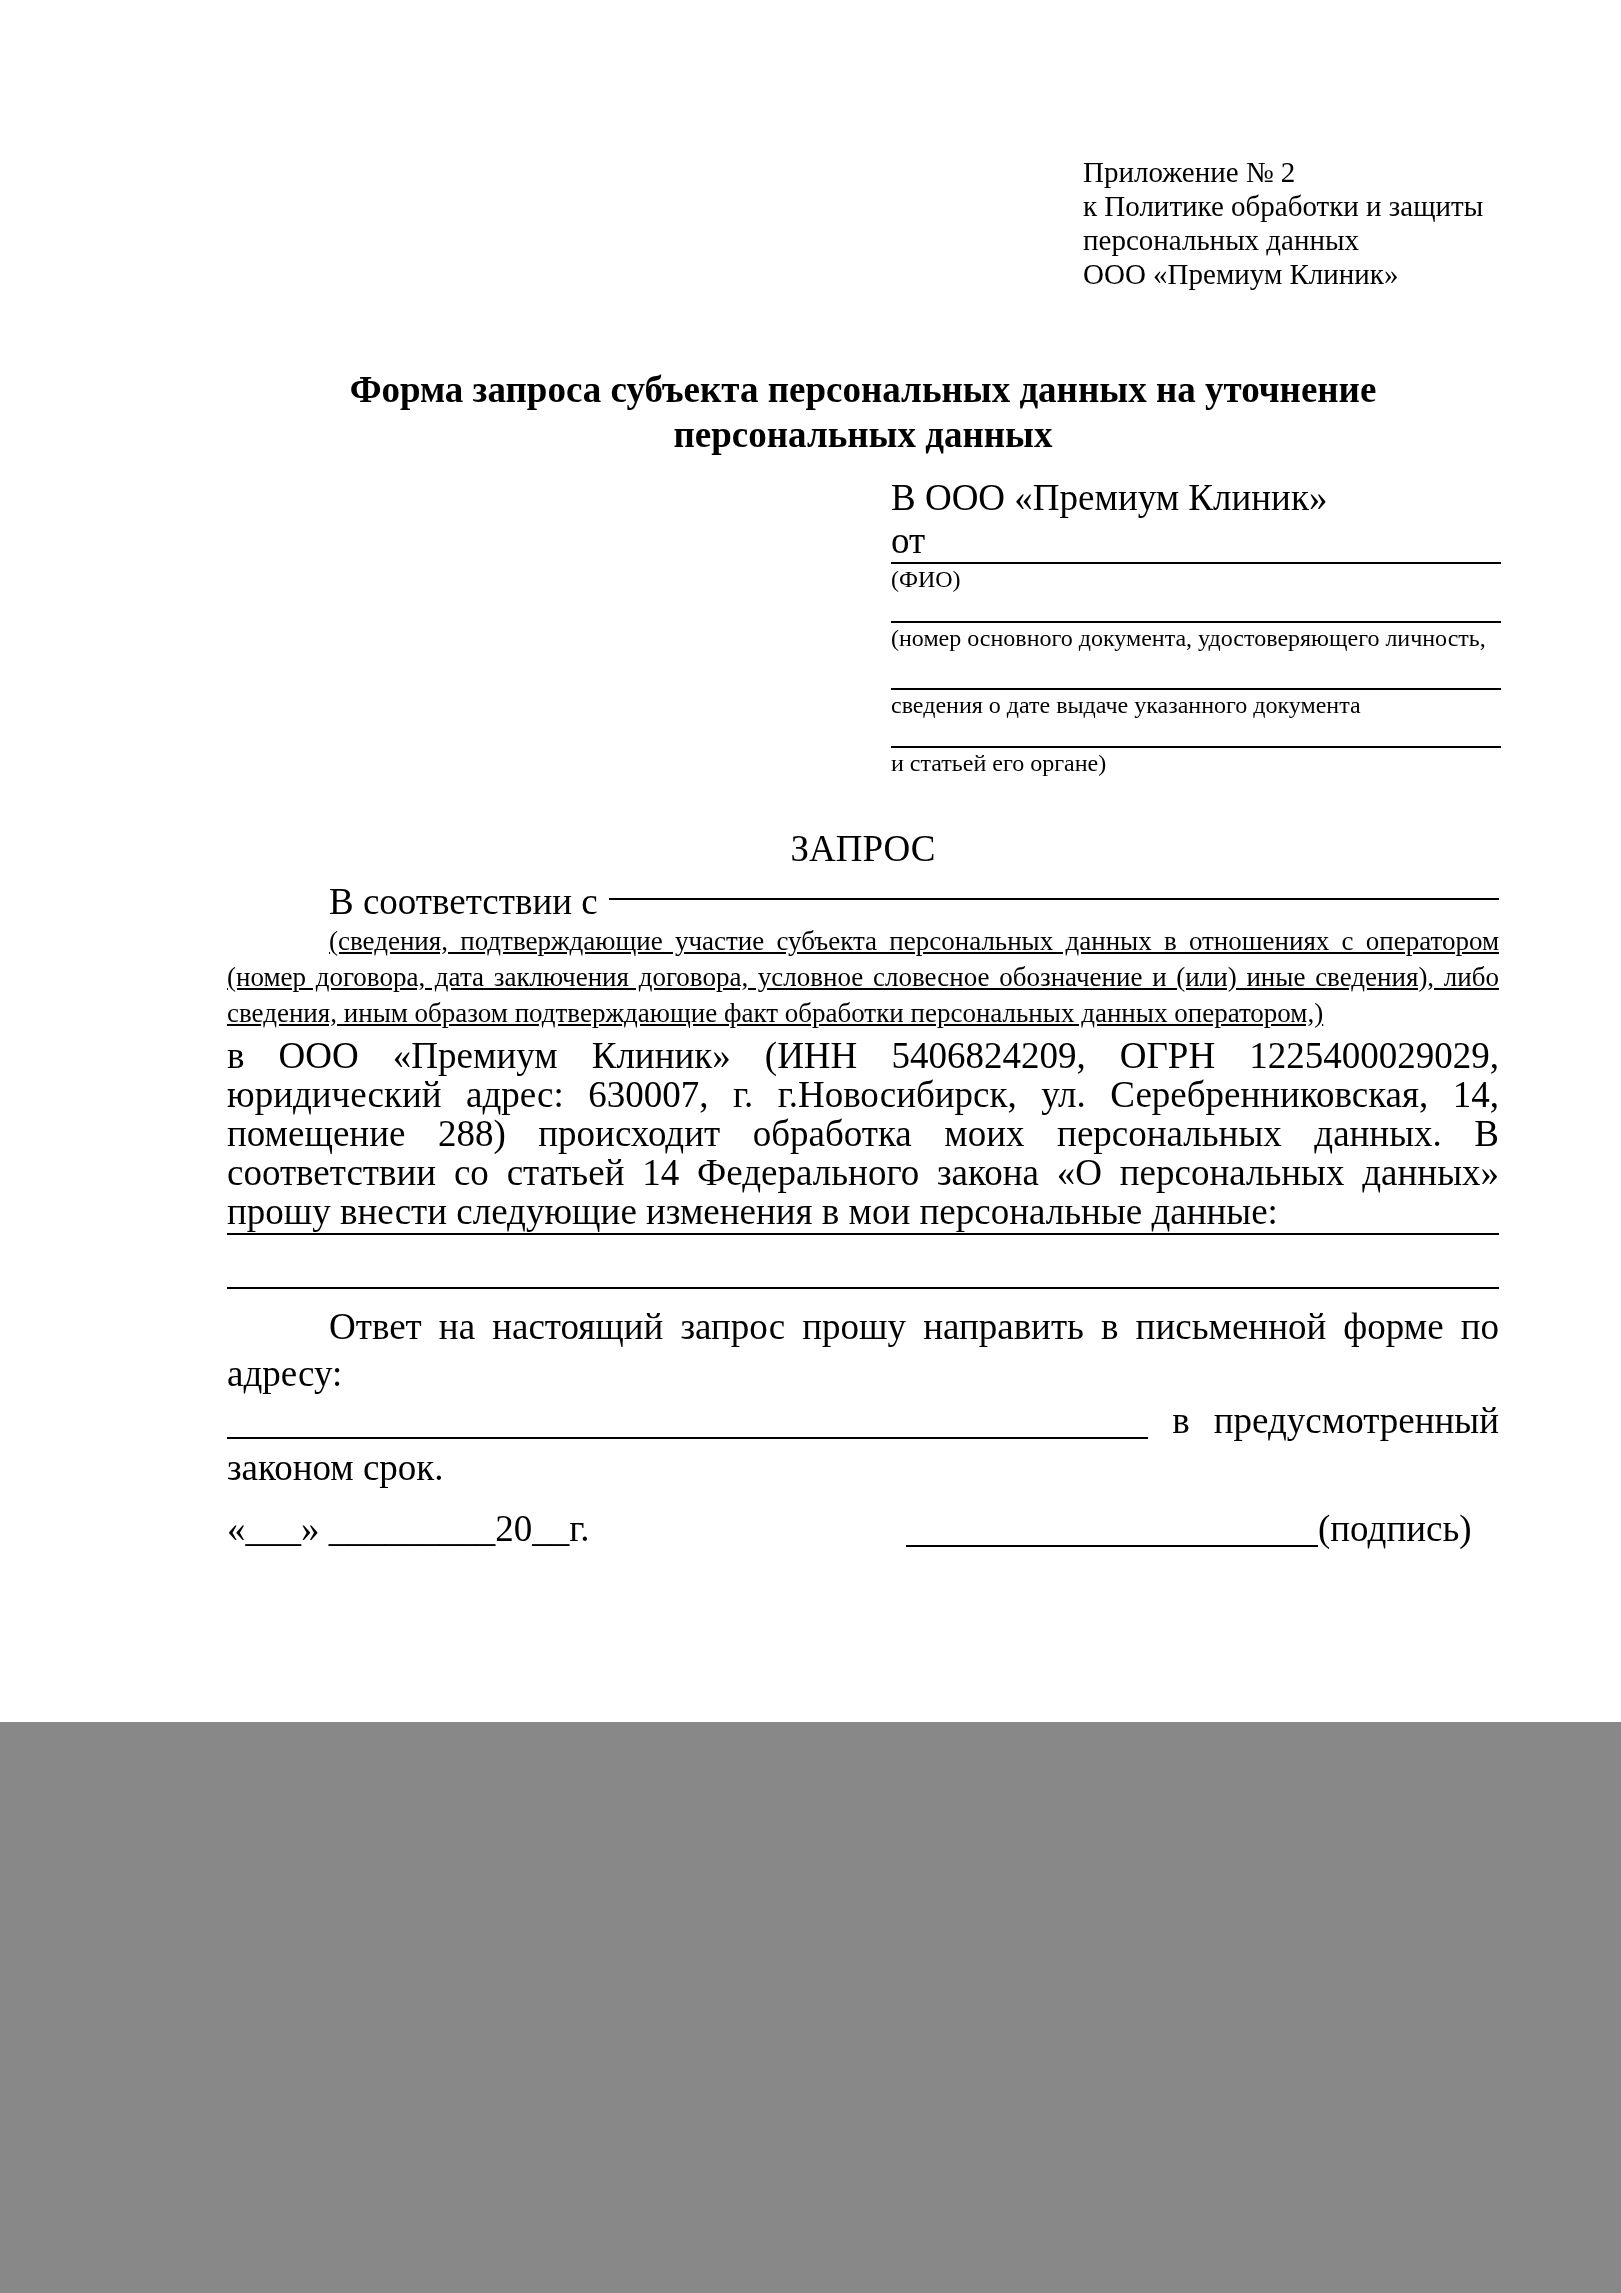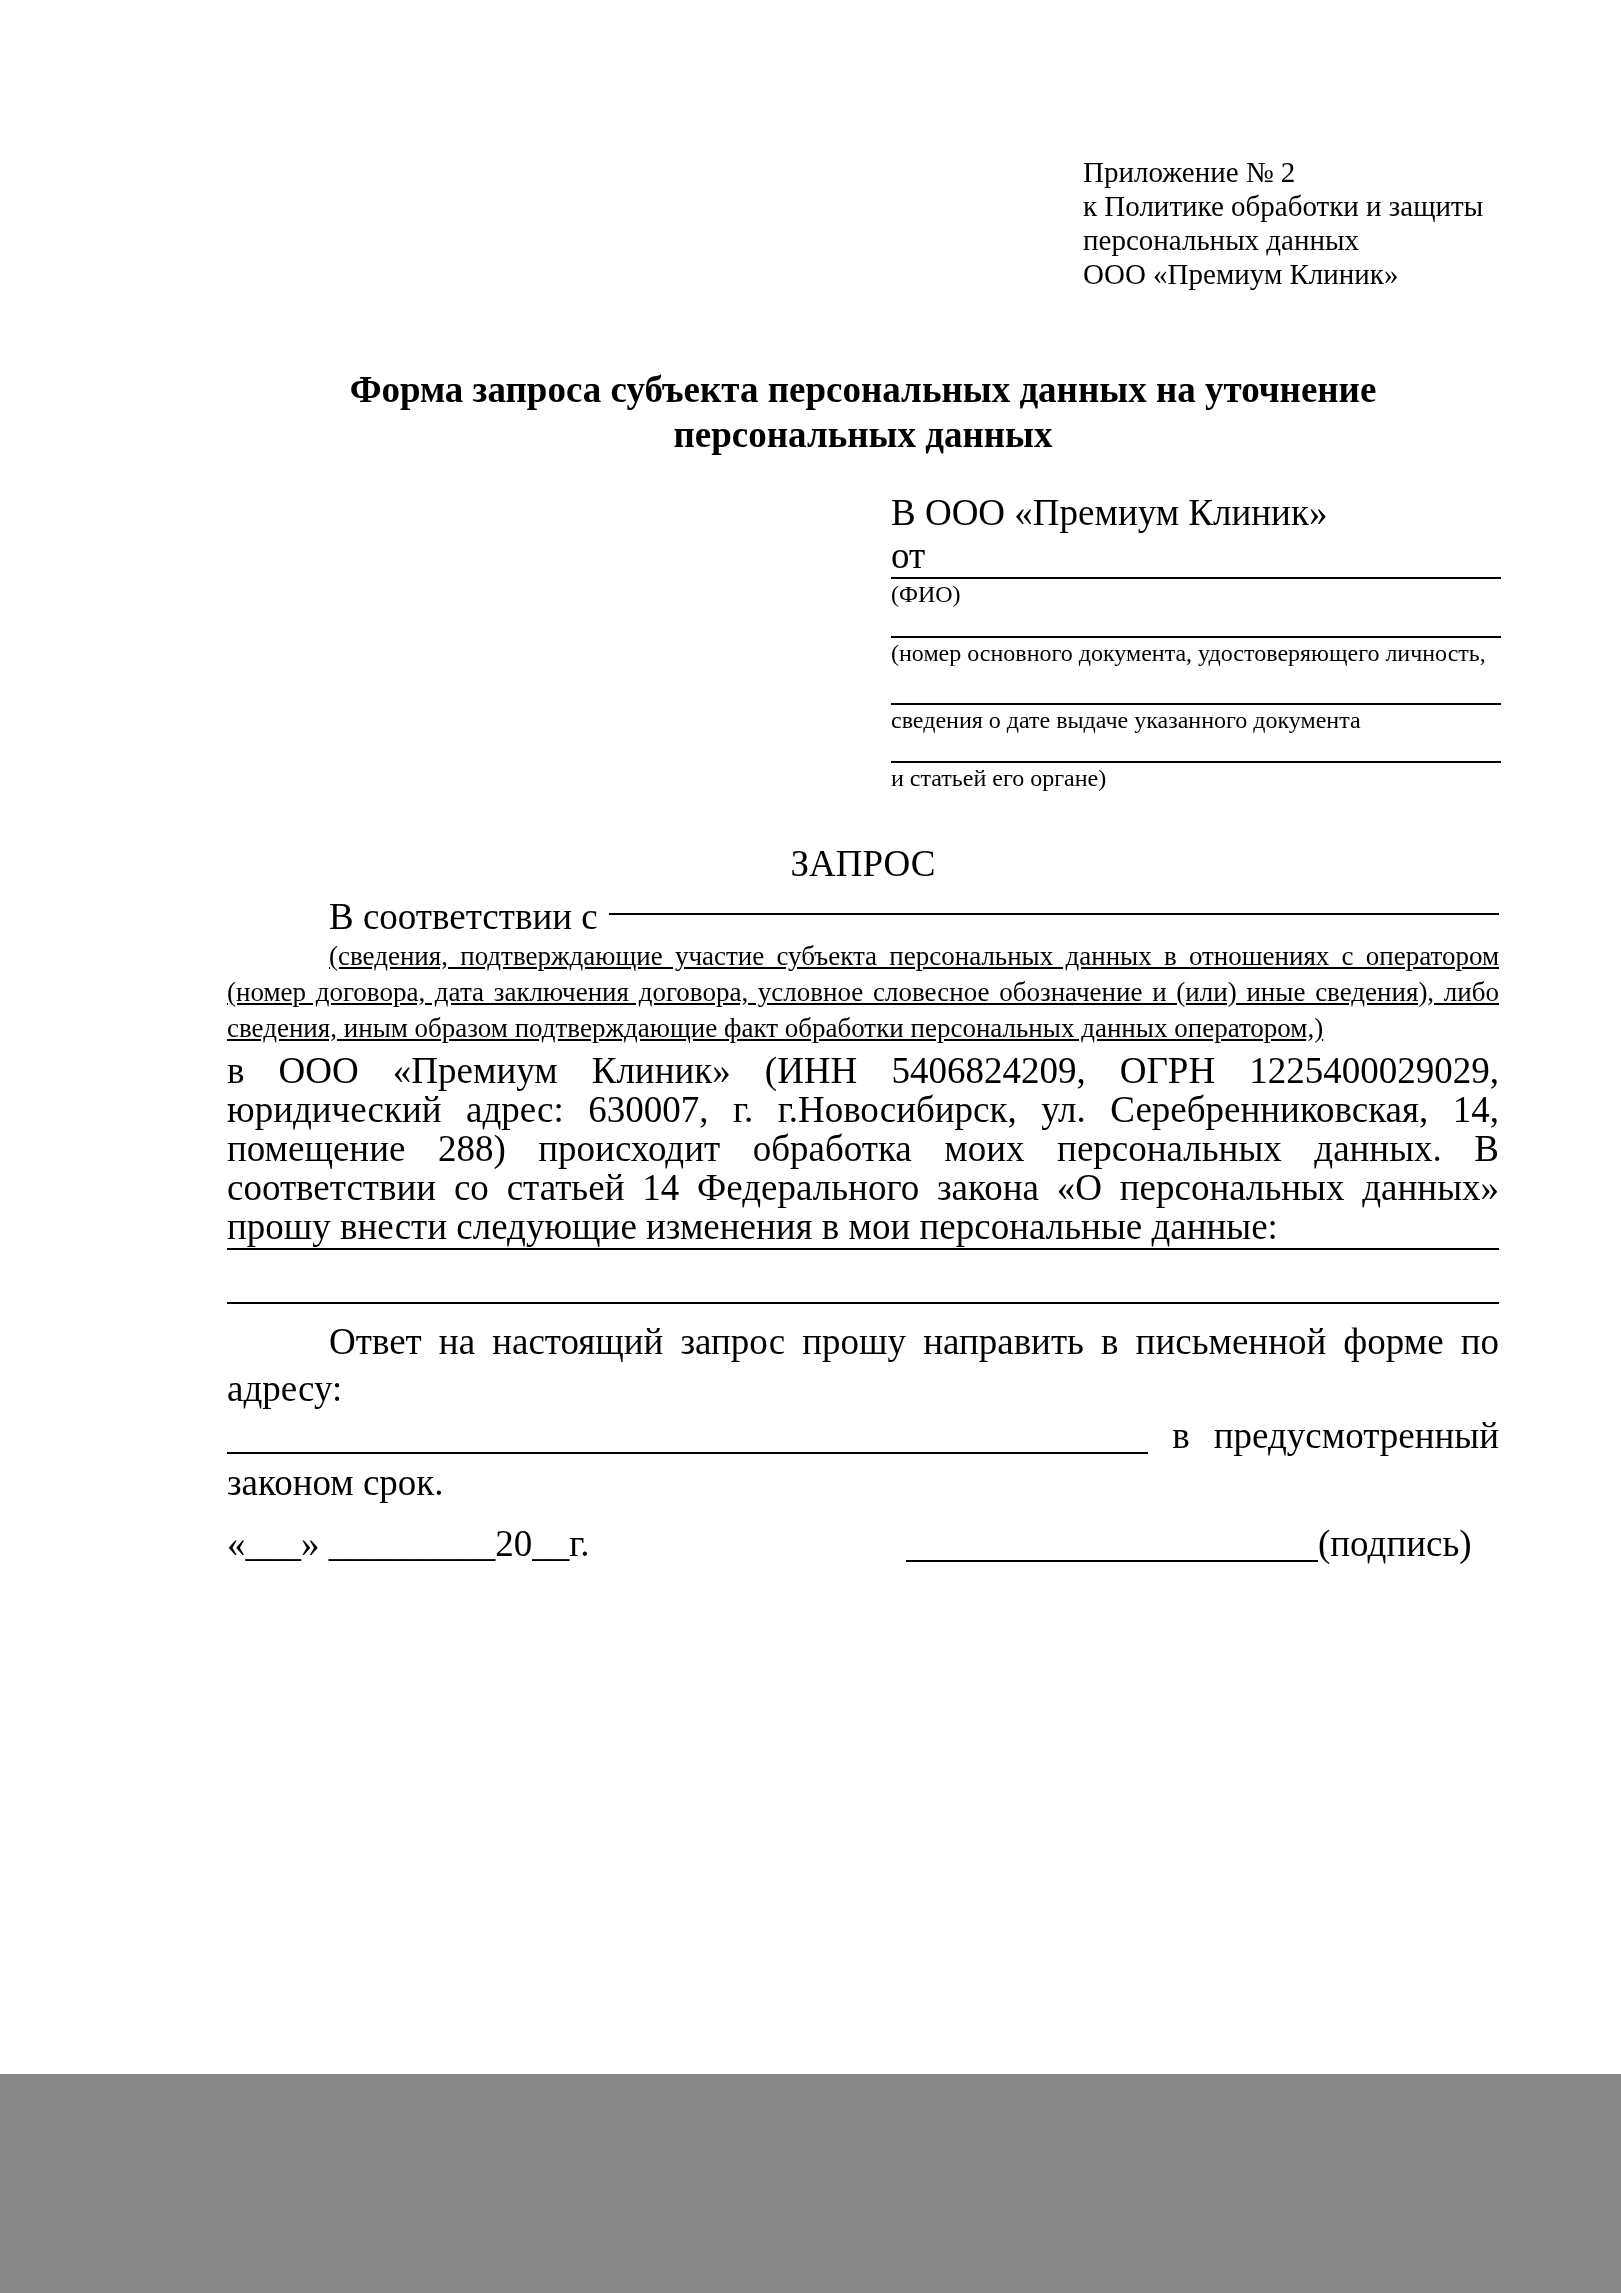--- a/index.html
+++ b/index.html
@@ -1,19 +1,19 @@
 <!DOCTYPE html>
 <html lang="ru"><head>
 <meta charset="utf-8">
 <style>
   html, body { margin: 0; padding: 0; background: #888; }
   .page {
     position: relative;
     width: 1621px;
-    height: 2074px;
+    height: 1722px;
     margin: 0 auto;
     background: #ffffff;
     color: #000000;
     font-family: "Liberation Serif", "DejaVu Serif", serif;
     box-sizing: border-box;
     padding: 155px 122px 0 227px; 
   }
   .content { width: 1272px; }
 
   
@@ -28,21 +28,21 @@
   .doc-title {
     margin-top: 76px;
     text-align: center;
     font-weight: bold;
     font-size: 37px;
     line-height: 45px;
   }
 
   
   .addressee {
-    margin-top: 34px;
+    margin-top: 19px;
     margin-left: 664px;            
     width: 610px;
     font-size: 37px;
     line-height: 43px;
   }
   .blank-line {
     border-bottom: 2.9px solid #000;
     height: 0;
   }
   .field-caption {

